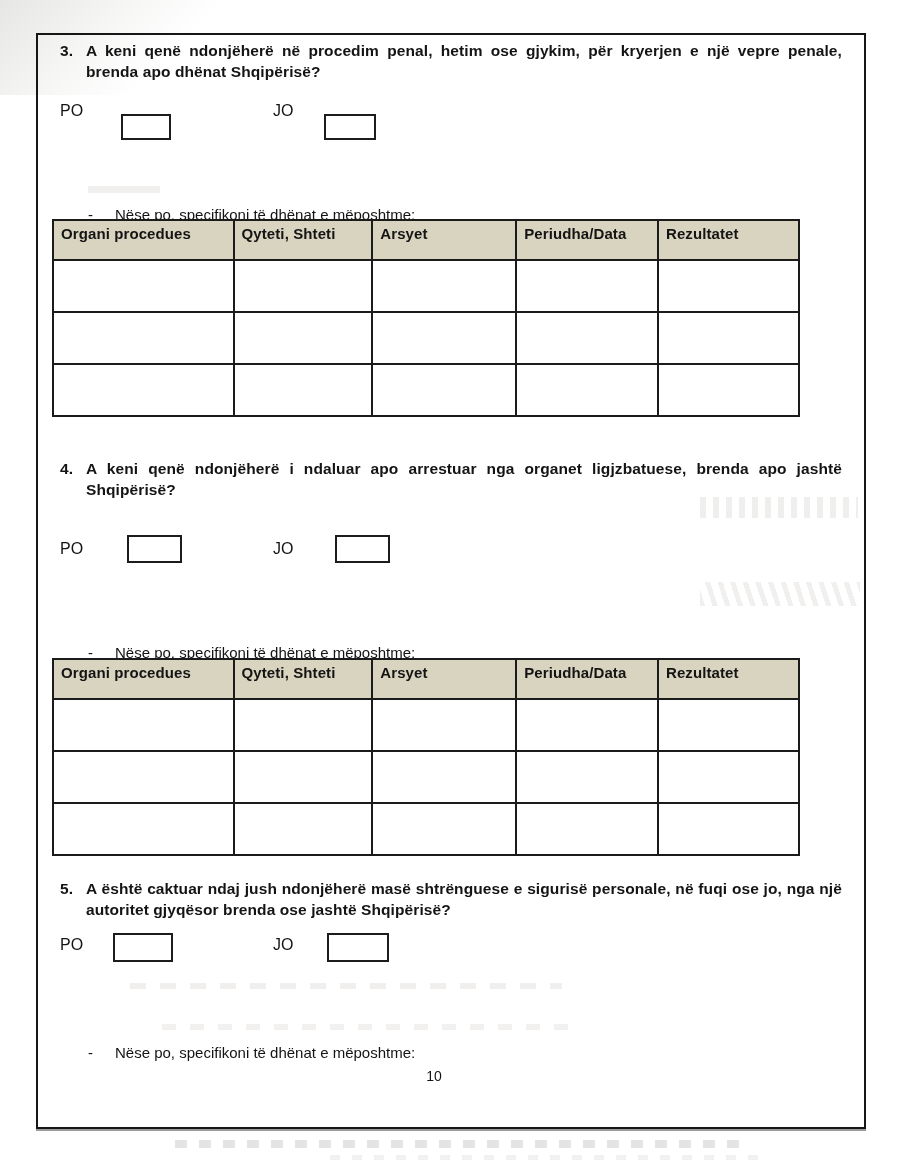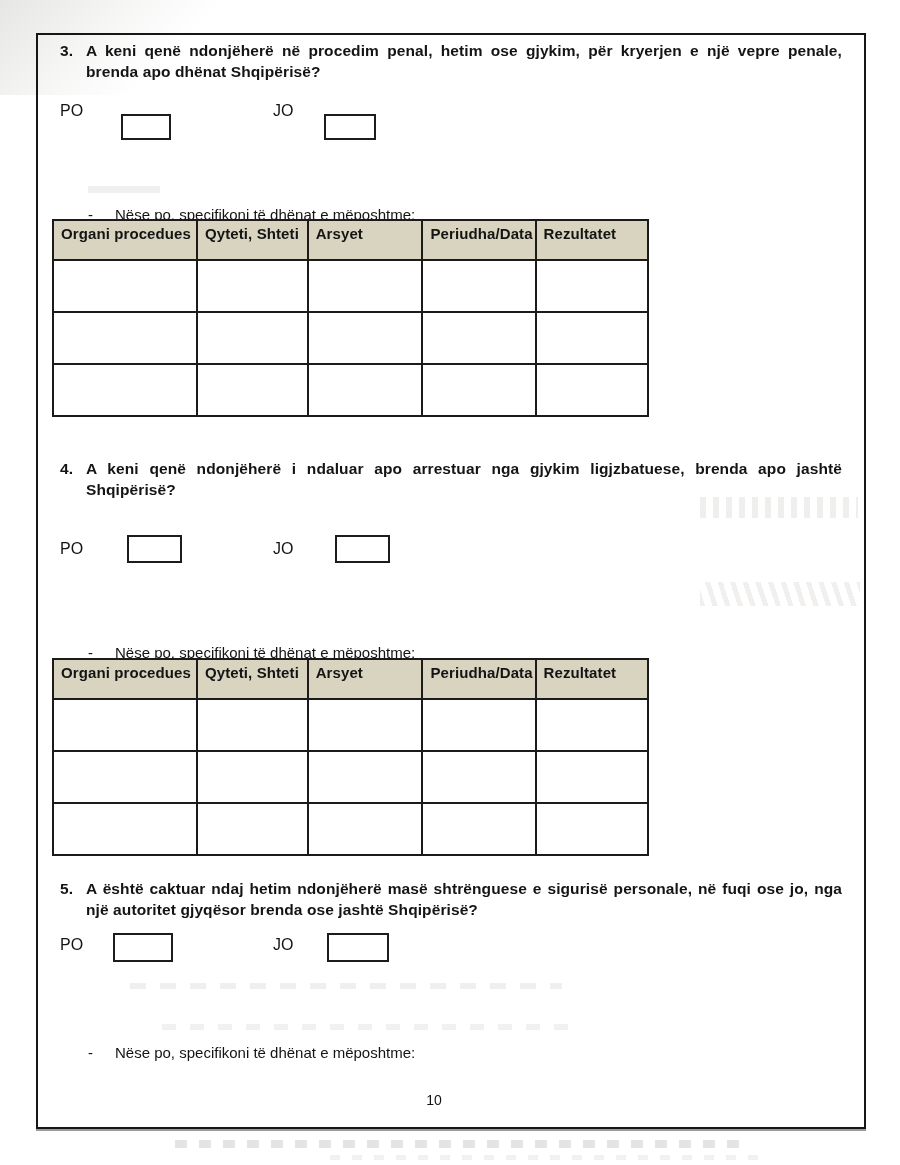--- a/index.html
+++ b/index.html
@@ -24,31 +24,31 @@
   }
   .qnum { flex:none; width:26px; }
   .qtext { flex:1; text-align:justify; }
   .yn-label { position:absolute; font-size:16px; line-height:17px; }
   .checkbox {
     position:absolute; box-sizing:border-box; border:2px solid #1c1c1c; background:#fff;
   }
   .hint { position:absolute; left:88px; font-size:15px; line-height:20px; white-space:nowrap;margin-top:43px; }
   .hint .dash { display:inline-block; width:27px; }
   table.ptable {
-    position:absolute; left:52px; width:597px;
+    position:absolute; left:52px; width:748px;
     border-collapse:collapse; table-layout:fixed; font-size:15px;
   }
   table.ptable th, table.ptable td { border:2px solid #1b1b1b; }
   table.ptable th {
     background:#d9d4c0; font-weight:bold; text-align:left; vertical-align:top;
     padding:4px 4px 0 7px; height:34px; font-size:15px; letter-spacing:0.1px;
   }
   table.ptable td { height:48px; background:#fff; }
   .page-number {
-    position:absolute; left:36px; top:1092px; width:796px;
+    position:absolute; left:36px; top:1068px; width:796px;
     text-align:center; font-size:14px;
   }
   .artifact { position:absolute; pointer-events:none; }
   .art-stripes-1 {
     left:700px; top:497px; width:158px; height:21px; opacity:0.85;
     background:repeating-linear-gradient(90deg, #ececea 0 6px, transparent 6px 13px);
   }
   .art-stripes-2 {
     left:700px; top:582px; width:160px; height:24px; opacity:0.85;
     background:repeating-linear-gradient(72deg, #eeedeb 0 5px, transparent 5px 12px);
@@ -130,21 +130,21 @@
           <td></td>
           <td></td>
           <td></td>
           <td></td>
       </tr>
     </tbody>
   </table>
 
   <div class="question" style="top:458px">
     <span class="qnum">4.</span>
-    <span class="qtext">A keni qenë ndonjëherë i ndaluar apo arrestuar nga gjykim ligjzbatuese, brenda apo jashtë Shqipërisë?</span>
+    <span class="qtext">A keni qenë ndonjëherë i ndaluar apo arrestuar nga organet ligjzbatuese, brenda apo jashtë Shqipërisë?</span>
   </div>
 
   <div class="yn-label" style="left:60px; top:540px">PO</div>
   <div class="checkbox" style="left:127px; top:535px; width:55px; height:28px"></div>
   <div class="yn-label" style="left:273px; top:540px">JO</div>
   <div class="checkbox" style="left:335px; top:535px; width:55px; height:28px"></div>
 
   <div class="hint" style="top:600px">
     <span class="dash">-</span><span>Nëse po, specifikoni të dhënat e mëposhtme:</span>
   </div>
@@ -186,21 +186,21 @@
           <td></td>
           <td></td>
           <td></td>
           <td></td>
       </tr>
     </tbody>
   </table>
 
   <div class="question" style="top:878px">
     <span class="qnum">5.</span>
-    <span class="qtext">A është caktuar ndaj hetim ndonjëherë masë shtrënguese e sigurisë personale, në fuqi ose jo, nga një autoritet gjyqësor brenda ose jashtë Shqipërisë?</span>
+    <span class="qtext">A është caktuar ndaj jush ndonjëherë masë shtrënguese e sigurisë personale, në fuqi ose jo, nga një autoritet gjyqësor brenda ose jashtë Shqipërisë?</span>
   </div>
 
   <div class="yn-label" style="left:60px; top:936px">PO</div>
   <div class="checkbox" style="left:113px; top:933px; width:60px; height:29px"></div>
   <div class="yn-label" style="left:273px; top:936px">JO</div>
   <div class="checkbox" style="left:327px; top:933px; width:62px; height:29px"></div>
 
   <div class="hint" style="top:1000px">
     <span class="dash">-</span><span>Nëse po, specifikoni të dhënat e mëposhtme:</span>
   </div>

